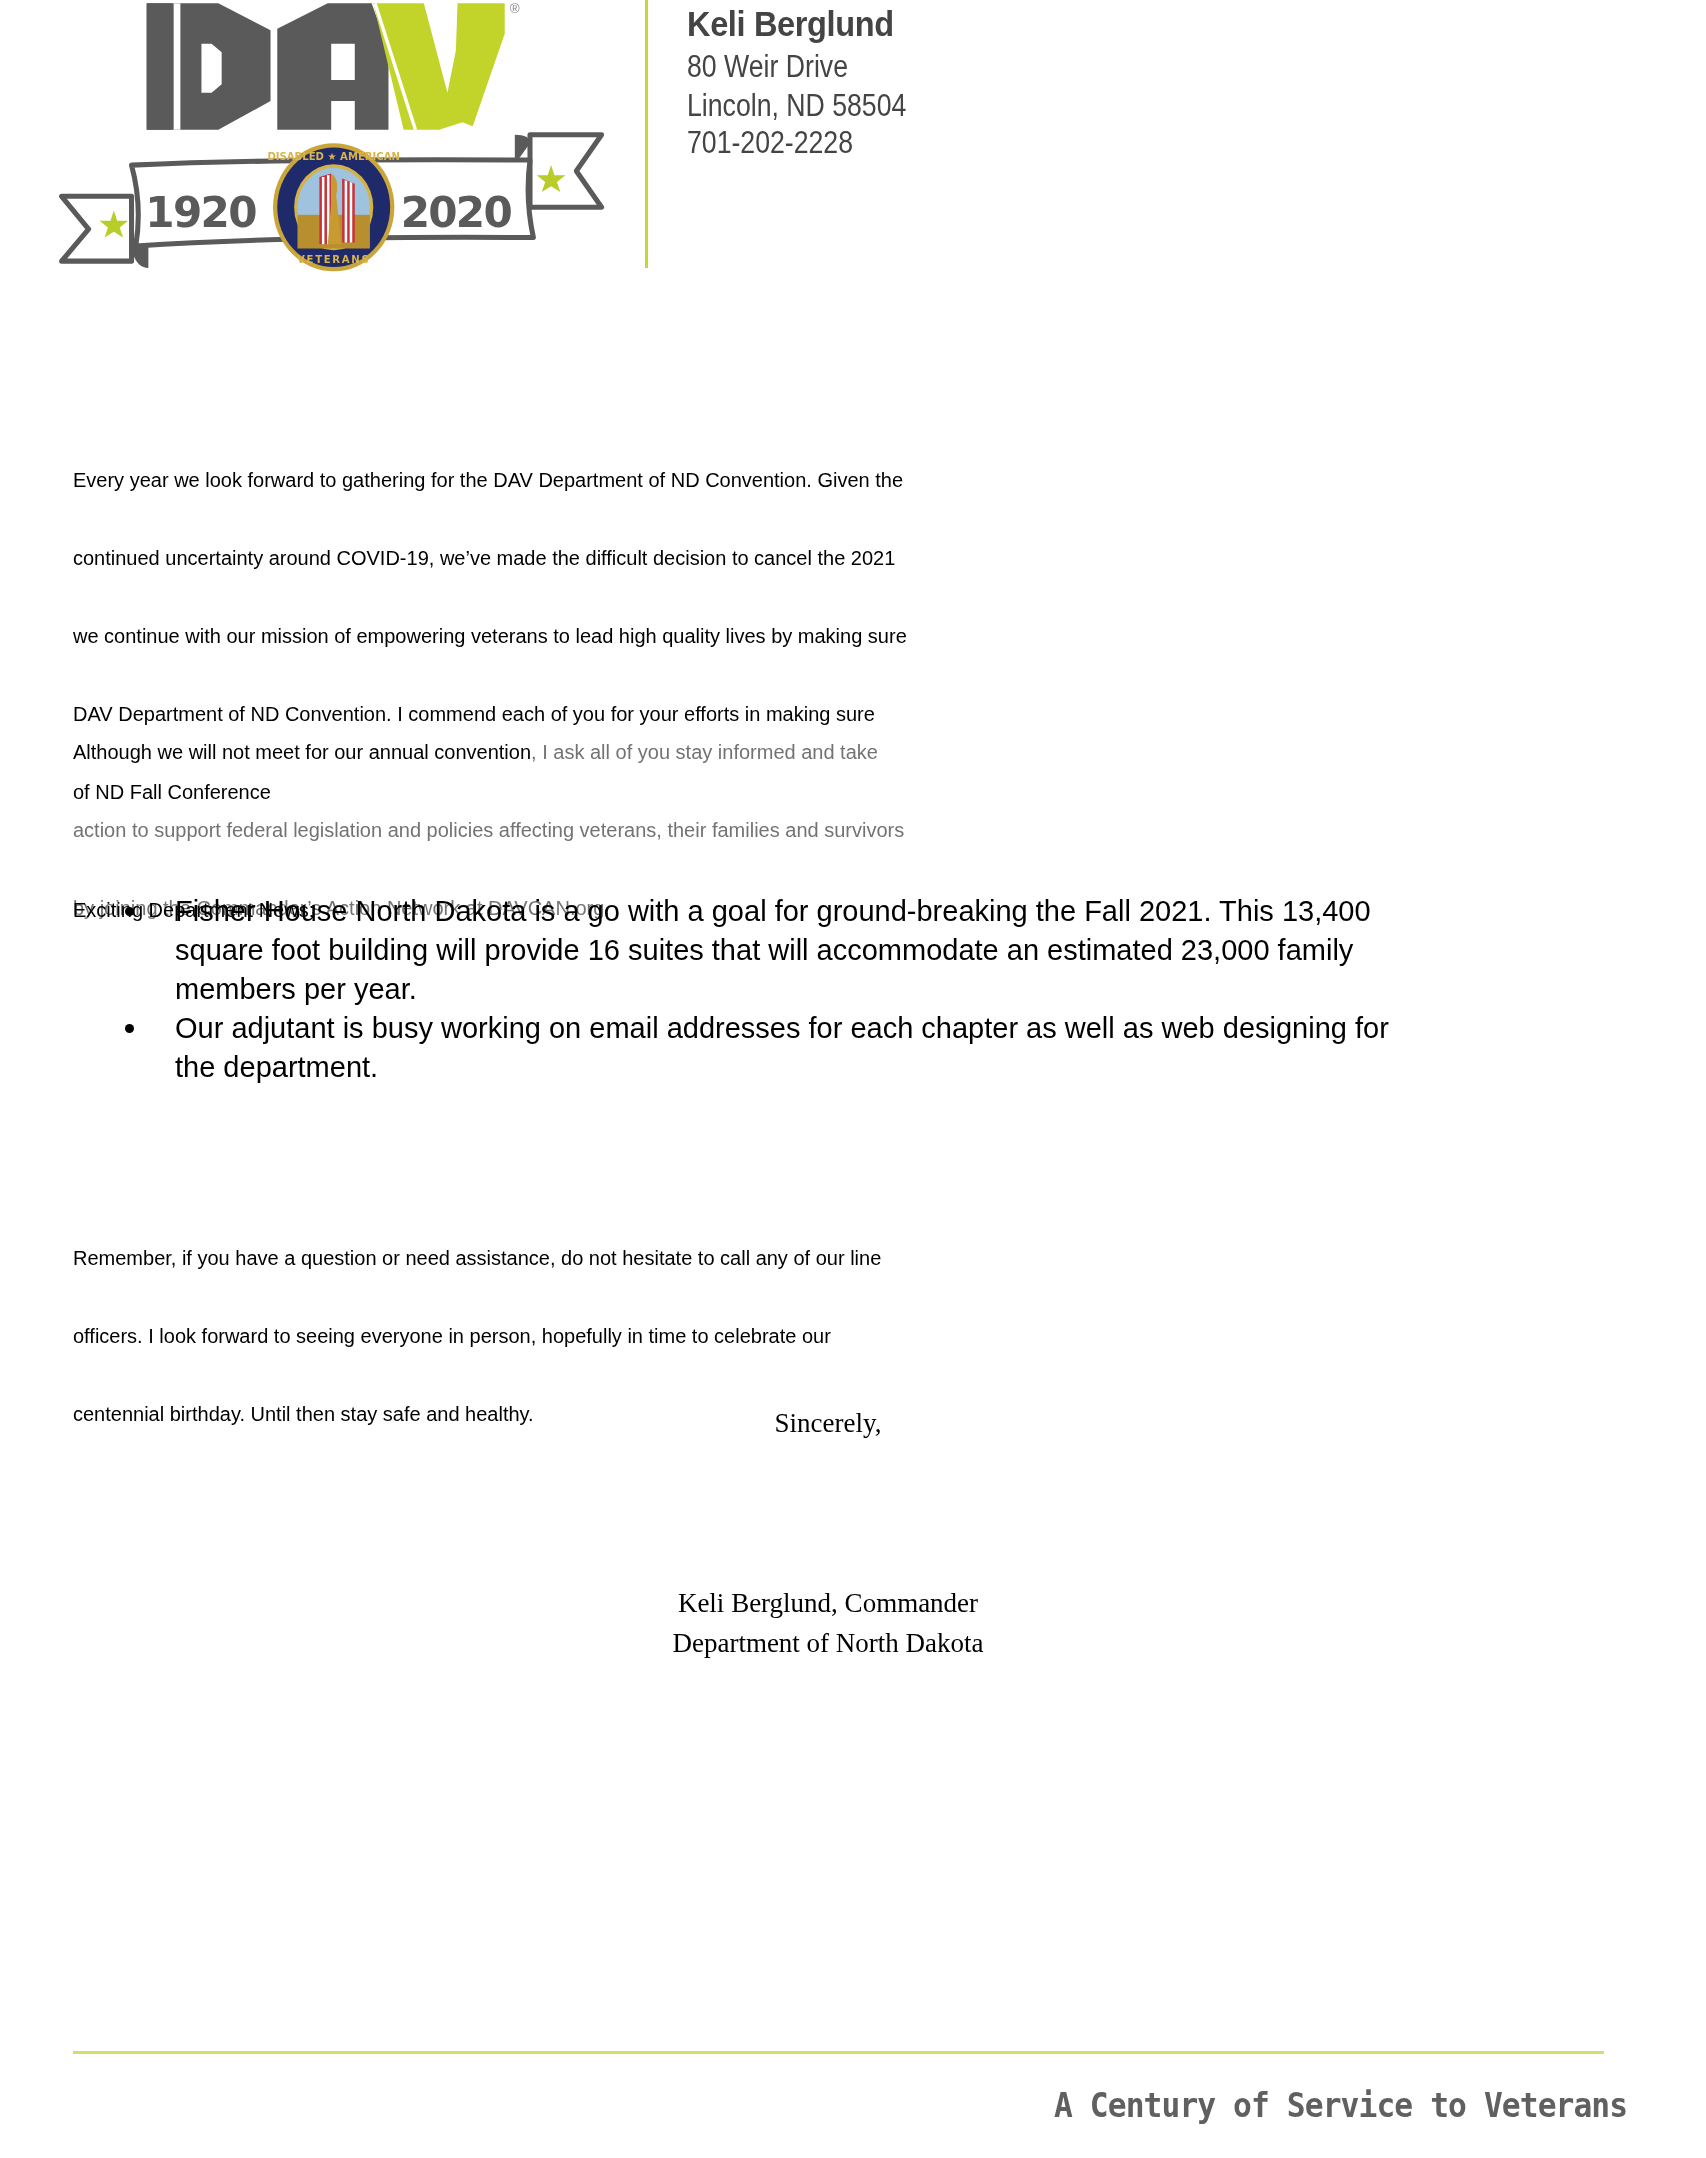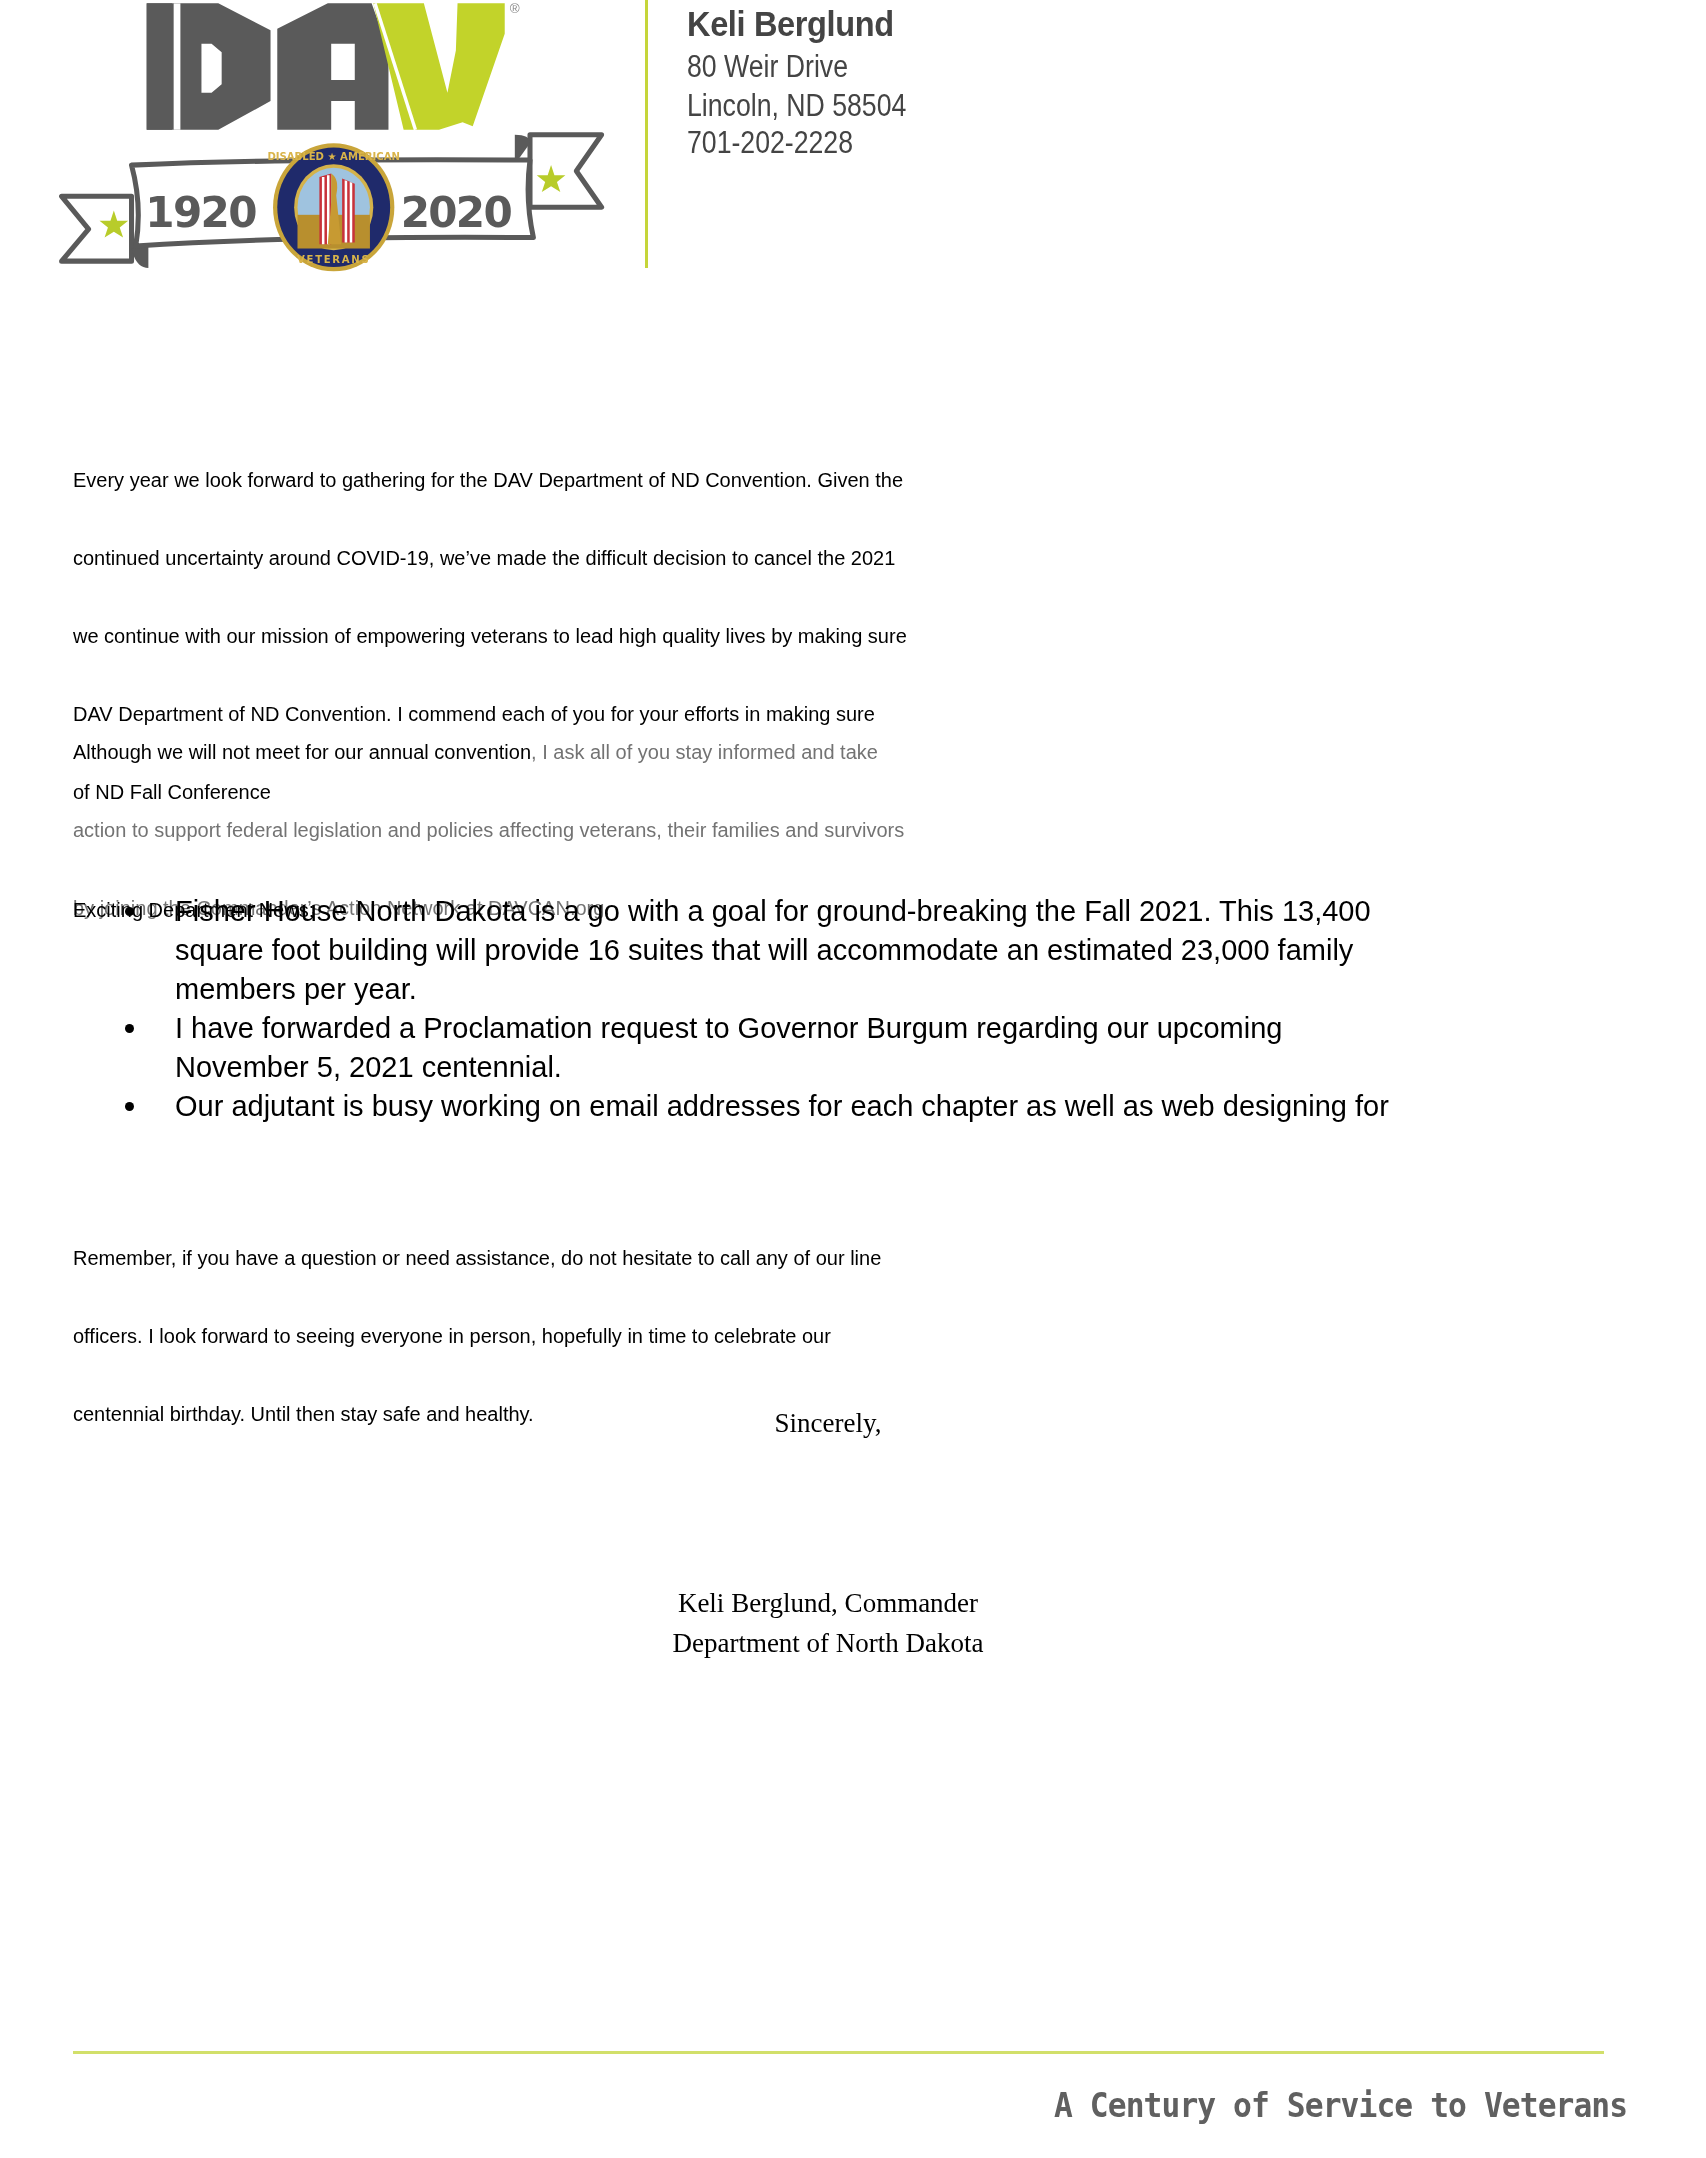--- a/index.html
+++ b/index.html
@@ -115,26 +115,22 @@
 
 <ul class="bullets" style="top:892px">
   <li>
     <span class="dot"></span>
     <span class="ln">Fisher House North Dakota is a go with a goal for ground-breaking the Fall 2021.  This 13,400</span>
     <span class="ln">square foot building will provide 16 suites that will accommodate an estimated 23,000 family</span>
     <span class="ln">members per year.</span>
   </li>
   <li>
     <span class="dot"></span>
-    <span class="ln">I have forwarded a Proclamation request to Governor Burgum regarding our upcoming</span>
-    <span class="ln">November 5, 2021 centennial.</span>
-  </li>
-  <li>
-    <span class="dot"></span>
     <span class="ln">Our adjutant is busy working on email addresses for each chapter as well as web designing for</span>
+    <span class="ln">the department.</span>
   </li>
 </ul>
 
 <div class="para" style="top:1200px">
   <span class="ln">Remember, if you have a question or need assistance, do not hesitate to call any of our line</span>
   <span class="ln">officers.  I look forward to seeing everyone in person, hopefully in time to celebrate our</span>
   <span class="ln">centennial birthday.  Until then stay safe and healthy.</span>
 </div>
 
 <div class="serif" style="top:1403px">Sincerely,</div>

